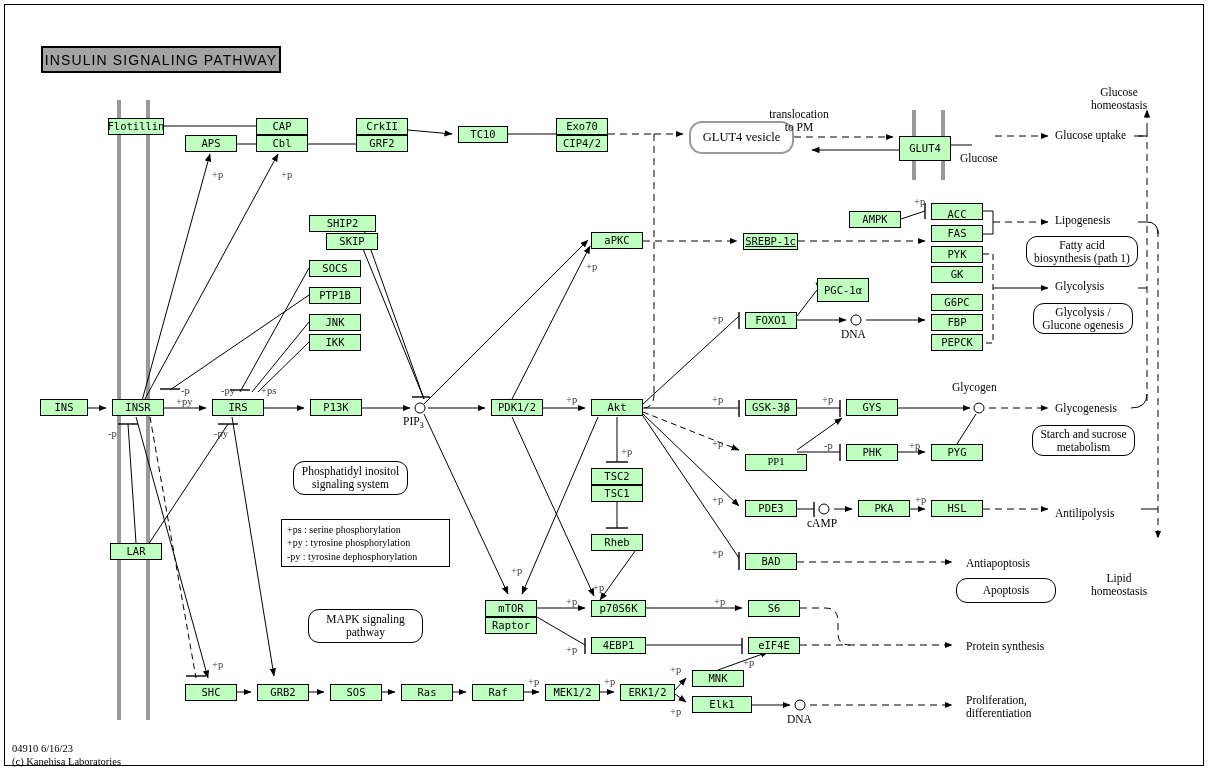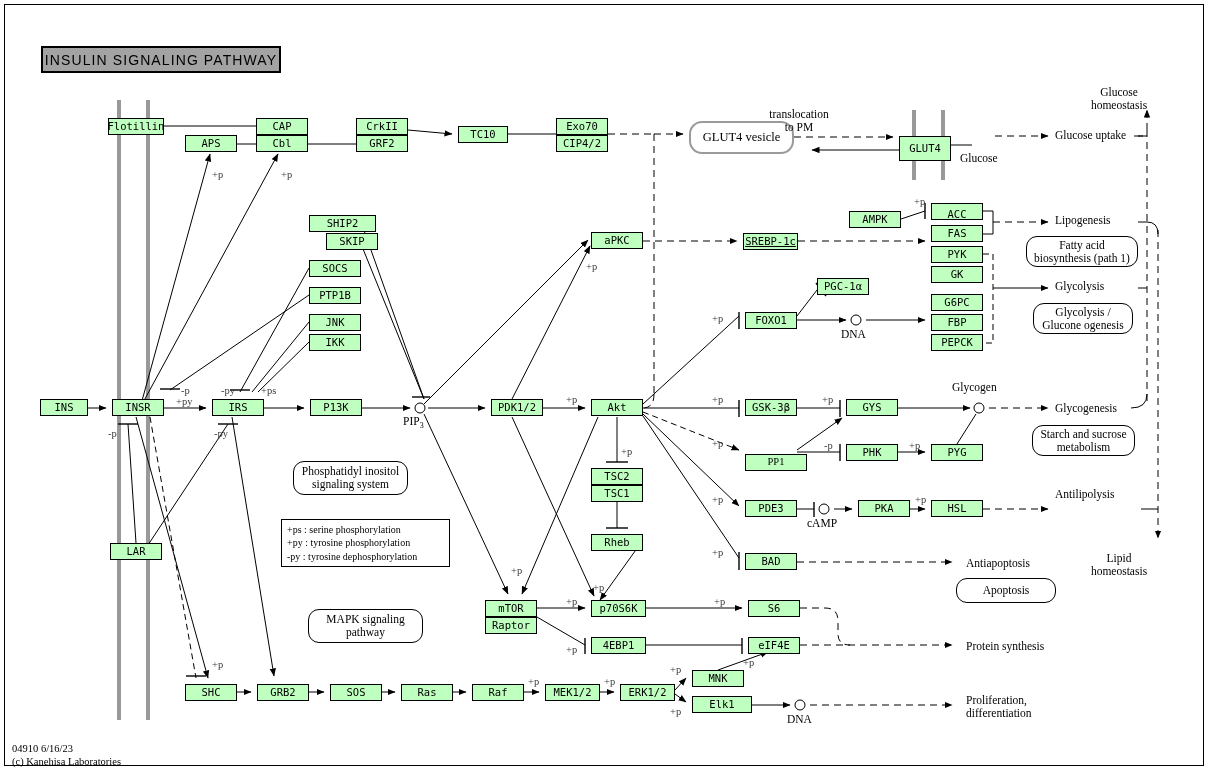--- a/index.html
+++ b/index.html
@@ -329,21 +329,21 @@
       </div>
       <div class="gbox" style="left: 931px; top: 294px; width: 52px; height: 17px;">
         <span>G6PC</span>
       </div>
       <div class="gbox" style="left: 931px; top: 314px; width: 52px; height: 17px;">
         <span>FBP</span>
       </div>
       <div class="gbox" style="left: 931px; top: 334px; width: 52px; height: 17px;">
         <span>PEPCK</span>
       </div>
-      <div class="gbox" style="left: 817px; top: 278px; width: 52px; height: 17px;">
+      <div class="gbox" style="left: 817px; top: 278px; width: 52px; height: 24px;">
         <span>PGC-1α</span>
       </div>
       <div class="gbox" style="left: 745px; top: 312px; width: 52px; height: 17px;">
         <span>FOXO1</span>
       </div>
       <div class="gbox" style="left: 40px; top: 399px; width: 48px; height: 17px;">
         <span>INS</span>
       </div>
       <div class="gbox" style="left: 112px; top: 399px; width: 52px; height: 17px;">
         <span>INSR</span>
@@ -469,26 +469,26 @@
       <div class="lbl" style="left: 403px; top: 415px;">PIP<sub style="font-size:8px;">3</sub></div>
       <div class="lbl" style="left: 960px; top: 152px;">Glucose</div>
       <div class="lbl" style="left: 841px; top: 328px;">DNA</div>
       <div class="lbl" style="left: 952px; top: 381px;">Glycogen</div>
       <div class="lbl" style="left: 807px; top: 517px;">cAMP</div>
       <div class="lbl" style="left: 787px; top: 713px;">DNA</div>
       <div class="lbl" style="left: 1055px; top: 129px;">Glucose uptake</div>
       <div class="lbl" style="left: 1055px; top: 214px;">Lipogenesis</div>
       <div class="lbl" style="left: 1055px; top: 280px;">Glycolysis</div>
       <div class="lbl" style="left: 1055px; top: 402px;">Glycogenesis</div>
-      <div class="lbl" style="left: 1055px; top: 488px;">Antilipolysis</div>
+      <div class="lbl" style="left: 1055px; top: 507px;">Antilipolysis</div>
       <div class="lbl" style="left: 966px; top: 557px;">Antiapoptosis</div>
       <div class="lbl" style="left: 966px; top: 640px;">Protein synthesis</div>
       <div class="lbl" style="left: 966px; top: 694px;">Proliferation,<br>differentiation</div>
       <div class="lbl ctr" style="left: 1119px; top: 86px; transform: translateX(-50%);">Glucose<br>homeostasis</div>
-      <div class="lbl ctr" style="left: 1119px; top: 552px; transform: translateX(-50%);">Lipid<br>homeostasis</div>
+      <div class="lbl ctr" style="left: 1119px; top: 572px; transform: translateX(-50%);">Lipid<br>homeostasis</div>
       <div class="lbl ctr" style="left: 799px; top: 108px; transform: translateX(-50%);">translocation<br>to PM</div>
       <div class="ph" style="left: 212px; top: 169px;">+p</div>
       <div class="ph" style="left: 281px; top: 169px;">+p</div>
       <div class="ph" style="left: 586px; top: 261px;">+p</div>
       <div class="ph" style="left: 914px; top: 196px;">+p</div>
       <div class="ph" style="left: 712px; top: 313px;">+p</div>
       <div class="ph" style="left: 181px; top: 385px;">-p</div>
       <div class="ph" style="left: 176px; top: 396px;">+py</div>
       <div class="ph" style="left: 221px; top: 385px;">-py</div>
       <div class="ph" style="left: 261px; top: 385px;">+ps</div>

